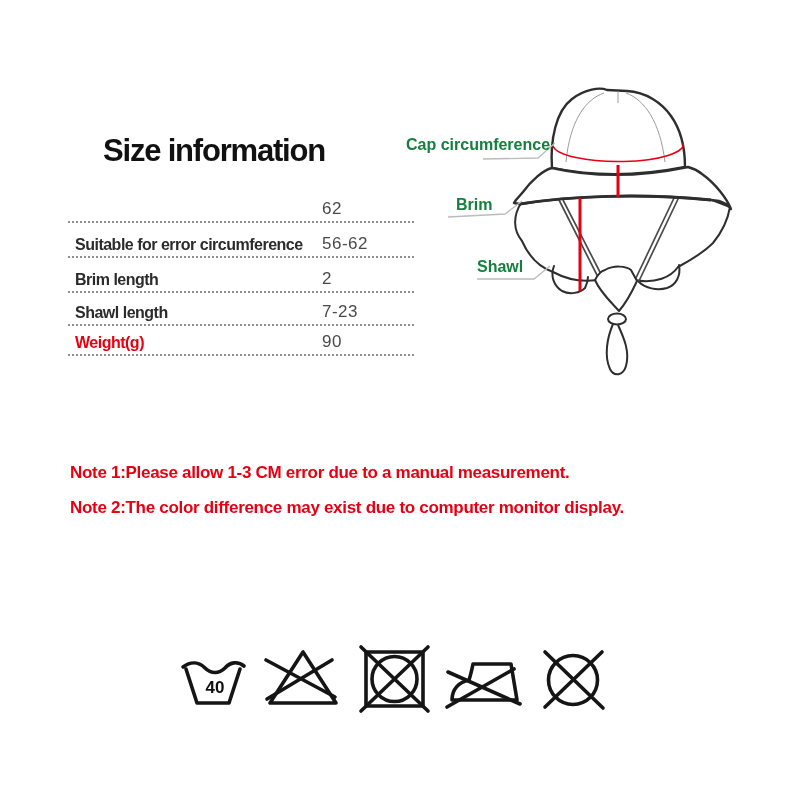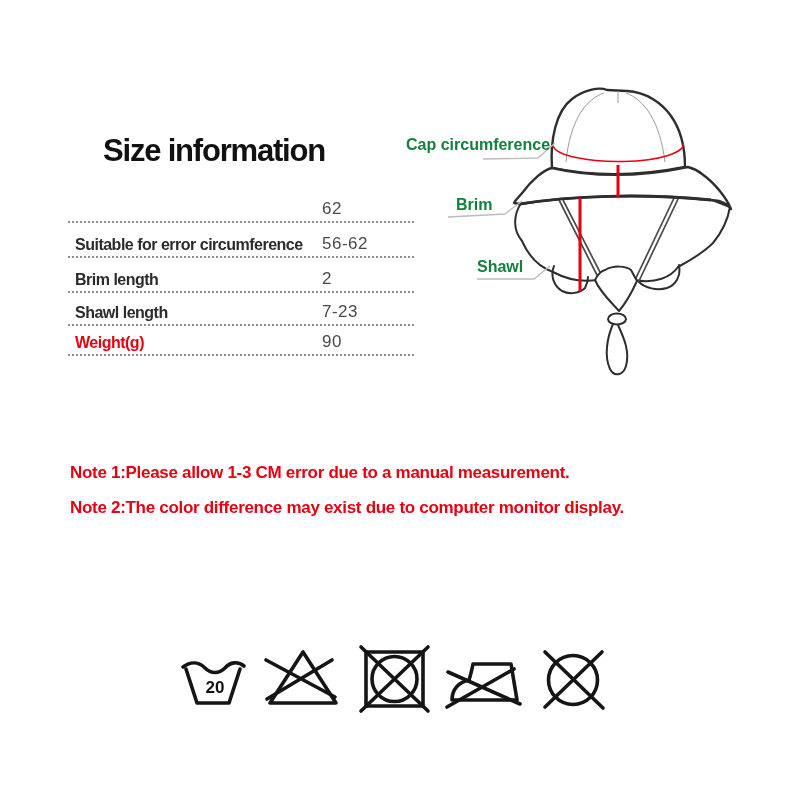--- a/index.html
+++ b/index.html
@@ -154,15 +154,15 @@
     </g>
     <g>
       <path d="M 473,664 L 511,664 L 517,700 L 452,700 C 452,689 459,682 469,680 C 471,674 472,669 473,664 Z"></path>
       <path d="M 448,672 L 520,704 M 514,669 L 447,707"></path>
     </g>
     <g>
       <circle cx="573" cy="680" r="24.5"></circle>
       <path d="M 545,652 L 603,708 M 602,652 L 545,707"></path>
     </g>
   </svg>
-  <div class="wash-temp">20</div>
+  <div class="wash-temp">40</div>
 
 </div>
 
 </body></html>

